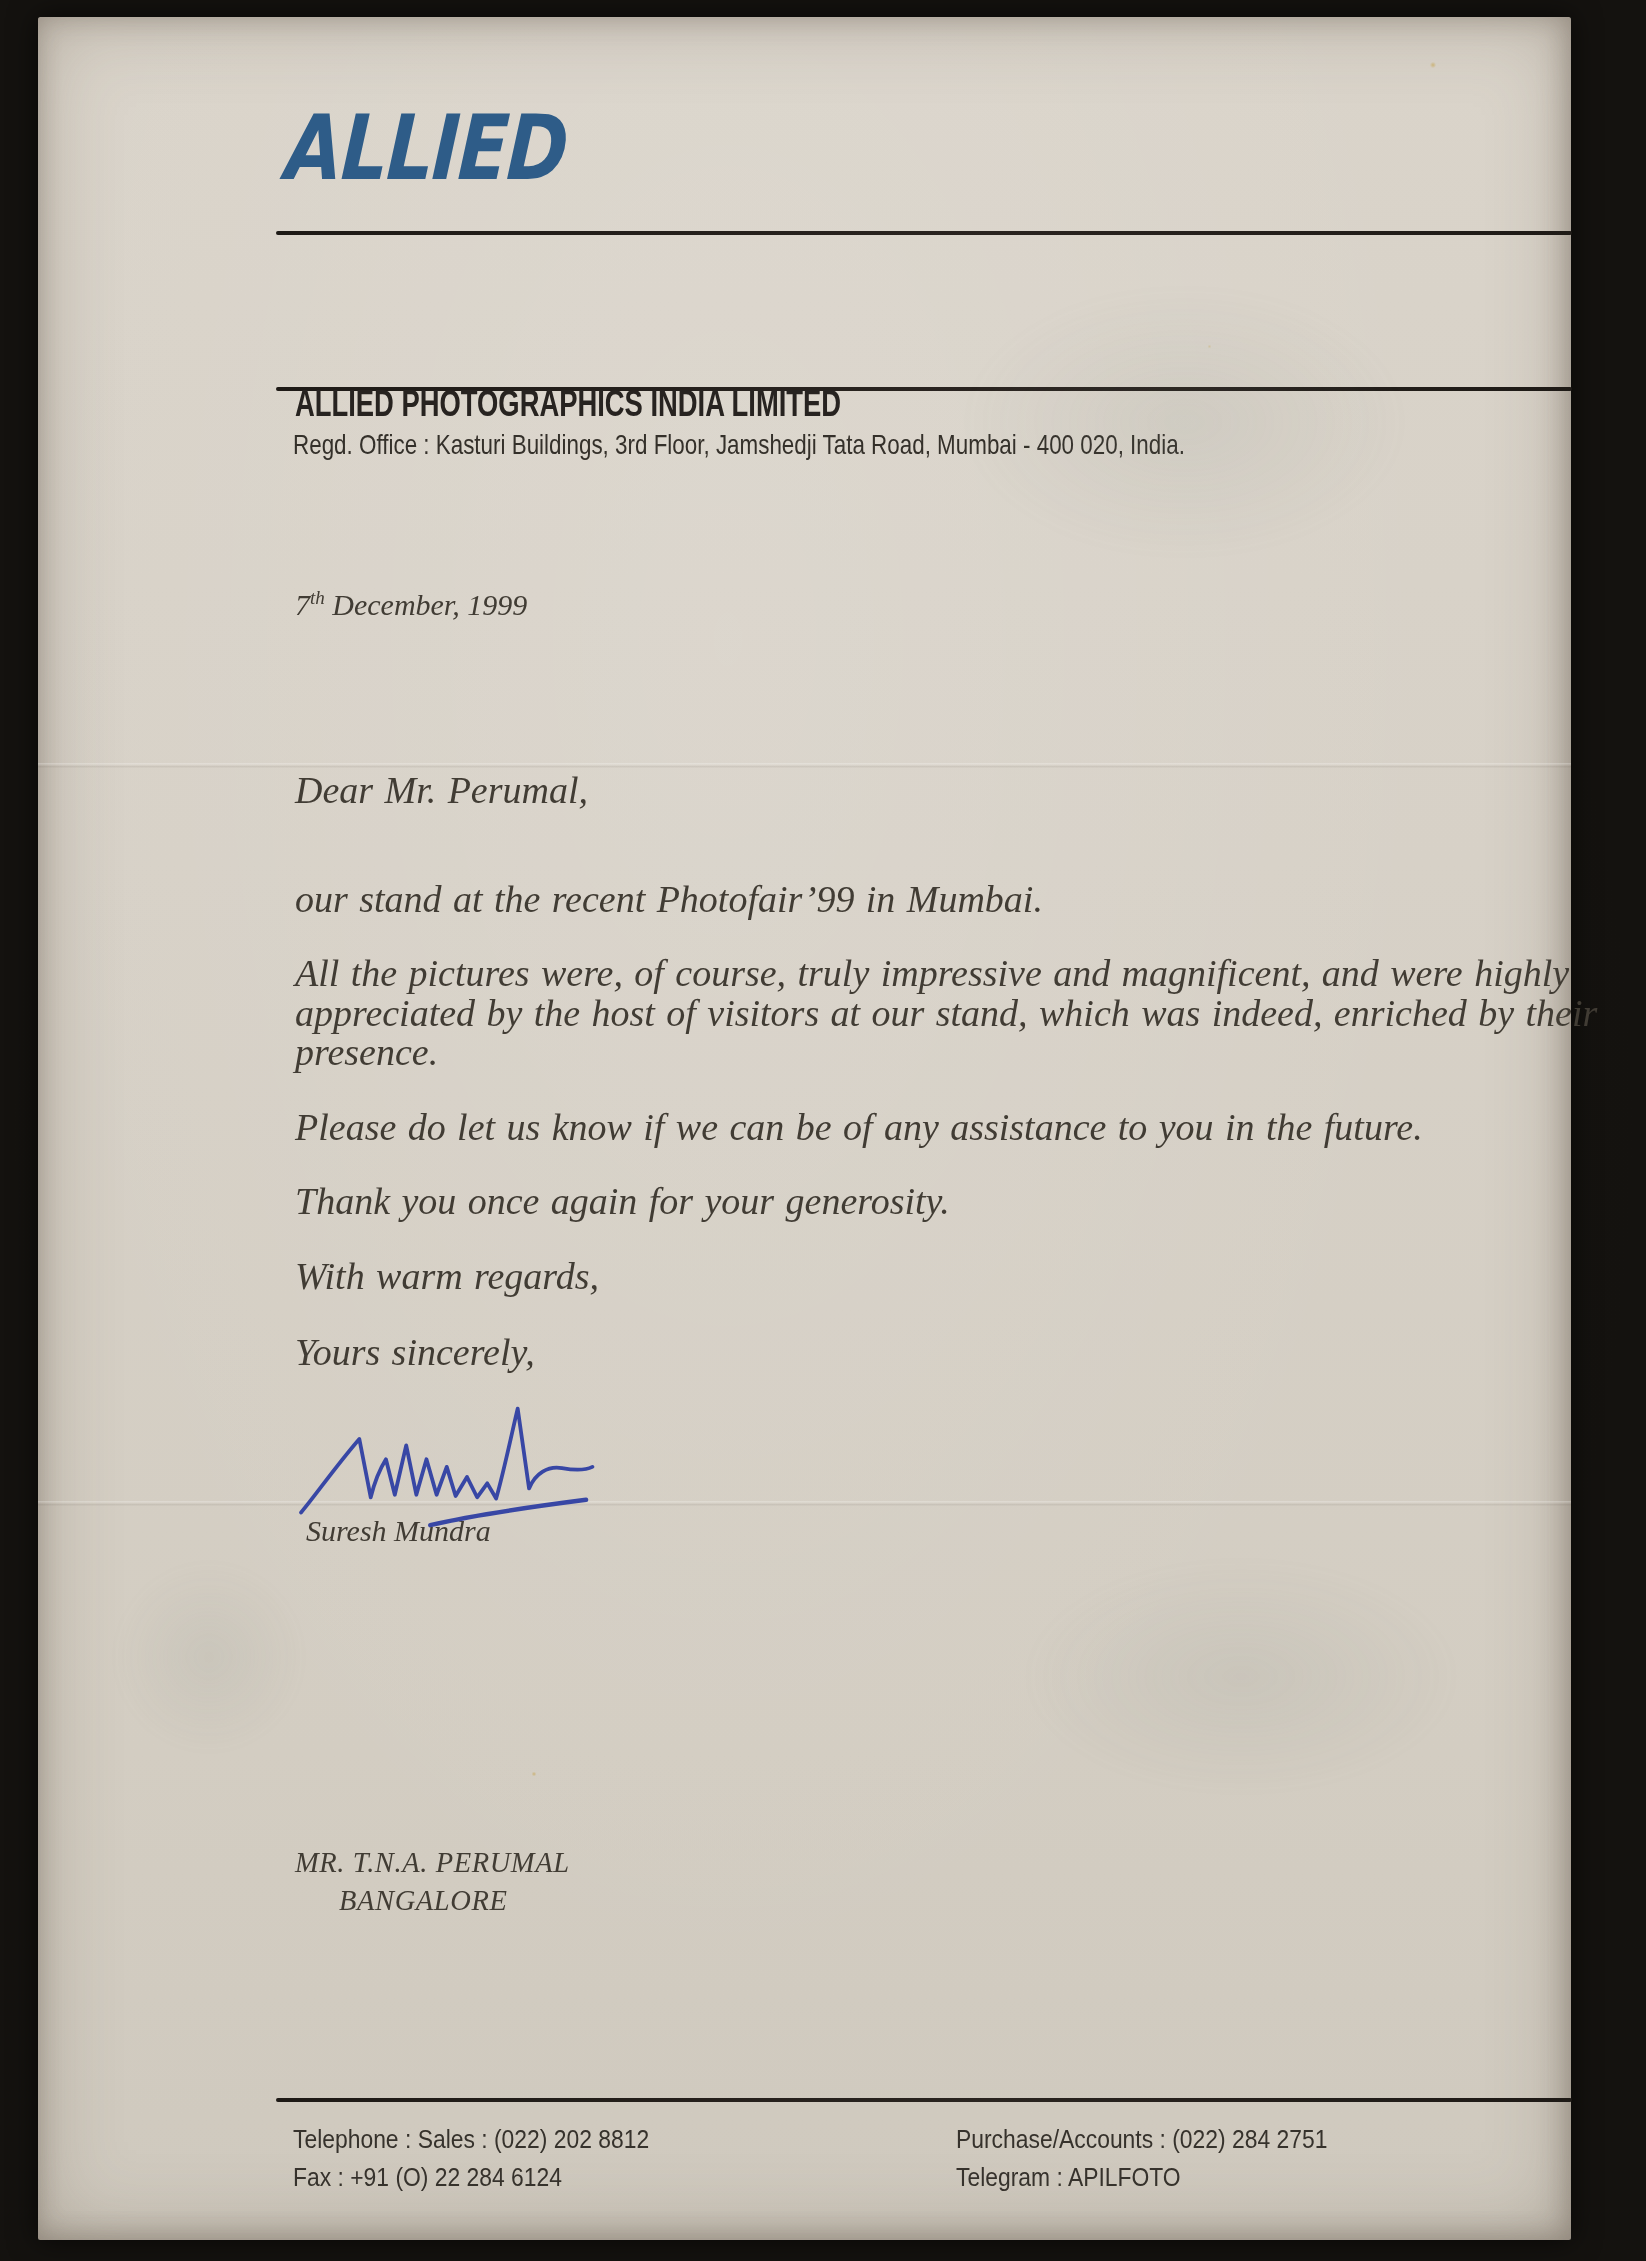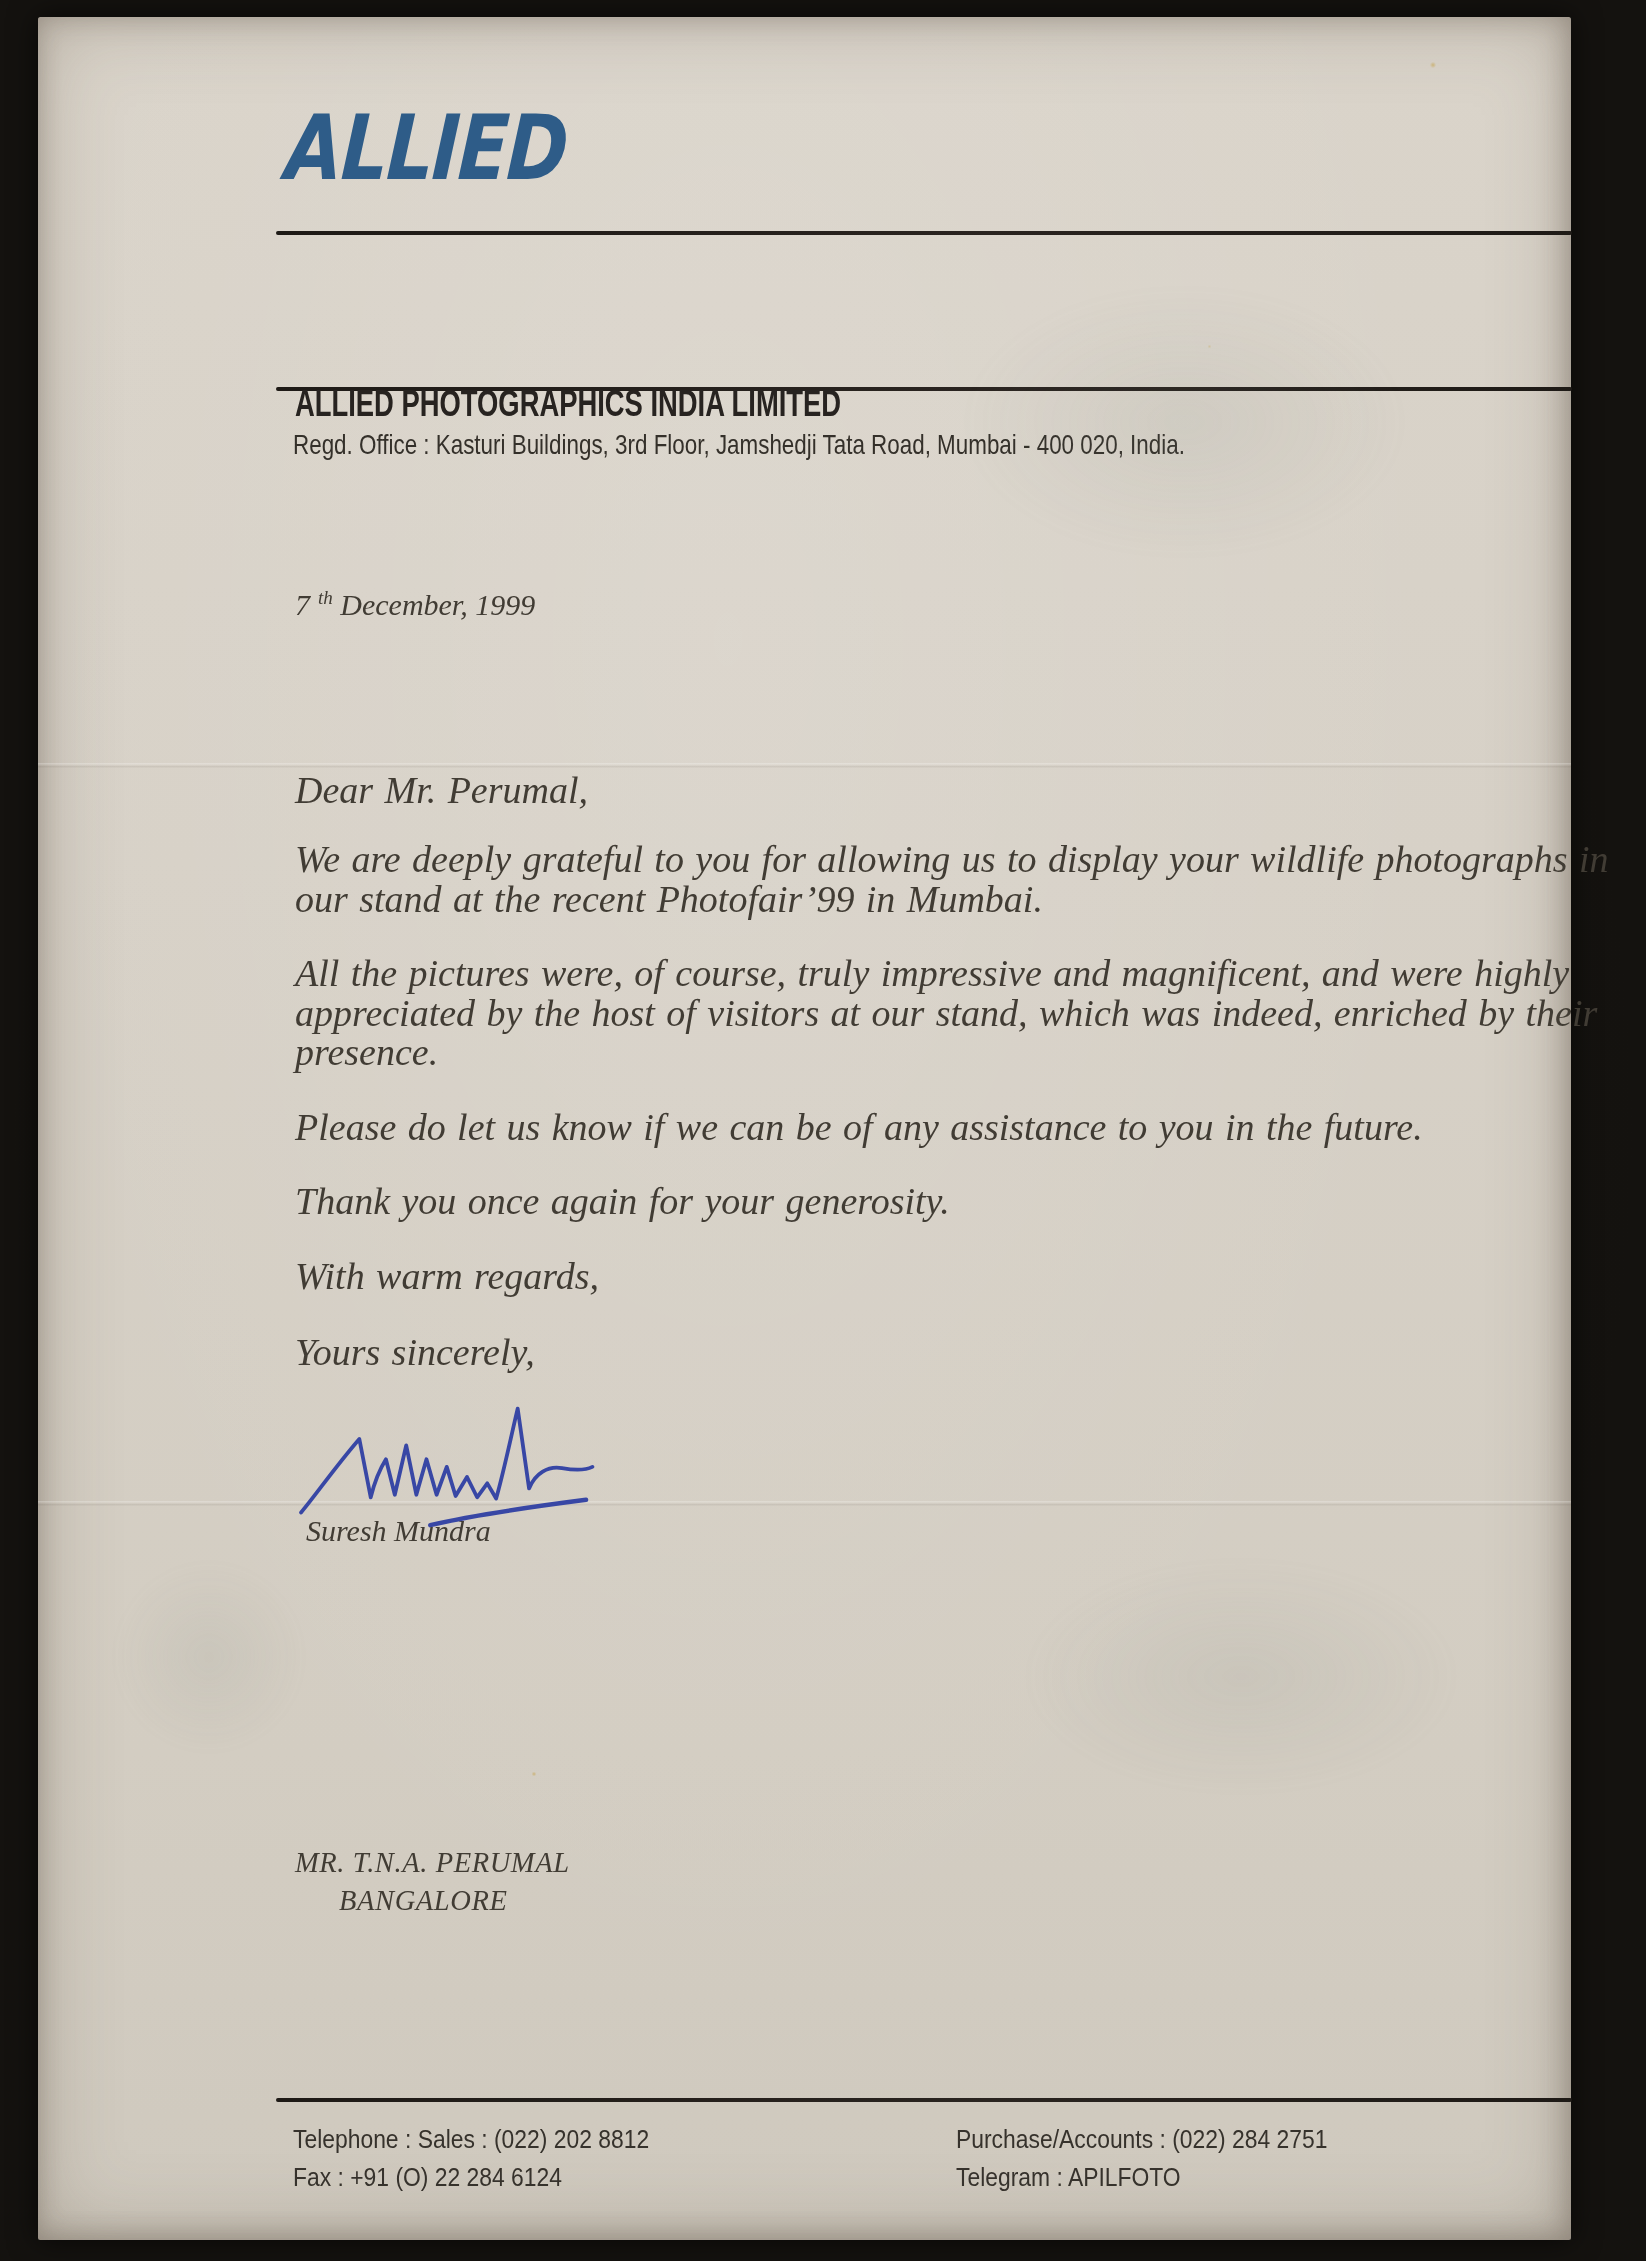--- a/index.html
+++ b/index.html
@@ -66,21 +66,21 @@
   .serif{
     font-family:"Liberation Serif", serif;
     font-style:italic;
     color:#413c34;
   }
   .date-line{
     left:257px;top:561px;
     font-size:30px;line-height:39px;
     white-space:nowrap;
   }
-  .date-line sup{font-size:19px;margin-left:8px;}
+  .date-line sup{font-size:19px;}
   .body-line{
     left:257px;
     font-size:38px;line-height:39px;
     word-spacing:1.9px;
     white-space:nowrap;
   }
   .sig-name{
     left:268px;top:1495px;
     font-size:30px;line-height:38px;
     white-space:nowrap;
@@ -136,21 +136,20 @@
   <div class="abs foxing" style="left:1391px;top:44px;width:7.6px;height:7.6px;"></div>
   <div class="abs foxing" style="left:493px;top:1754px;width:6.3px;height:6.3px;"></div>
   <div class="abs foxing" style="left:1169px;top:327px;width:5px;height:5px;opacity:.5;"></div>
 
   <div class="abs serif date-line">
     <span>7</span><sup>th</sup><span> December, 1999</span>
   </div>
 
   <div class="abs serif body-line" style="top:754px;">Dear Mr. Perumal,</div>
 
-  <div class="abs serif body-line" style="top:823px;">We are deeply grateful to you for allowing us to display your wildlife photographs in</div>
   <div class="abs serif body-line" style="top:863px;">our stand at the recent Photofair’99 in Mumbai.</div>
 
   <div class="abs serif body-line" style="top:937px;">All the pictures were, of course, truly impressive and magnificent, and were highly</div>
   <div class="abs serif body-line" style="top:977px;font-family:Liberation Serif, serif;">appreciated by the host of visitors at our stand, which was indeed, enriched by their</div>
   <div class="abs serif body-line" style="top:1016px;">presence.</div>
 
   <div class="abs serif body-line" style="top:1091px;">Please do let us know if we can be of any assistance to you in the future.</div>
 
   <div class="abs serif body-line" style="top:1165px;">Thank you once again for your generosity.</div>
 

